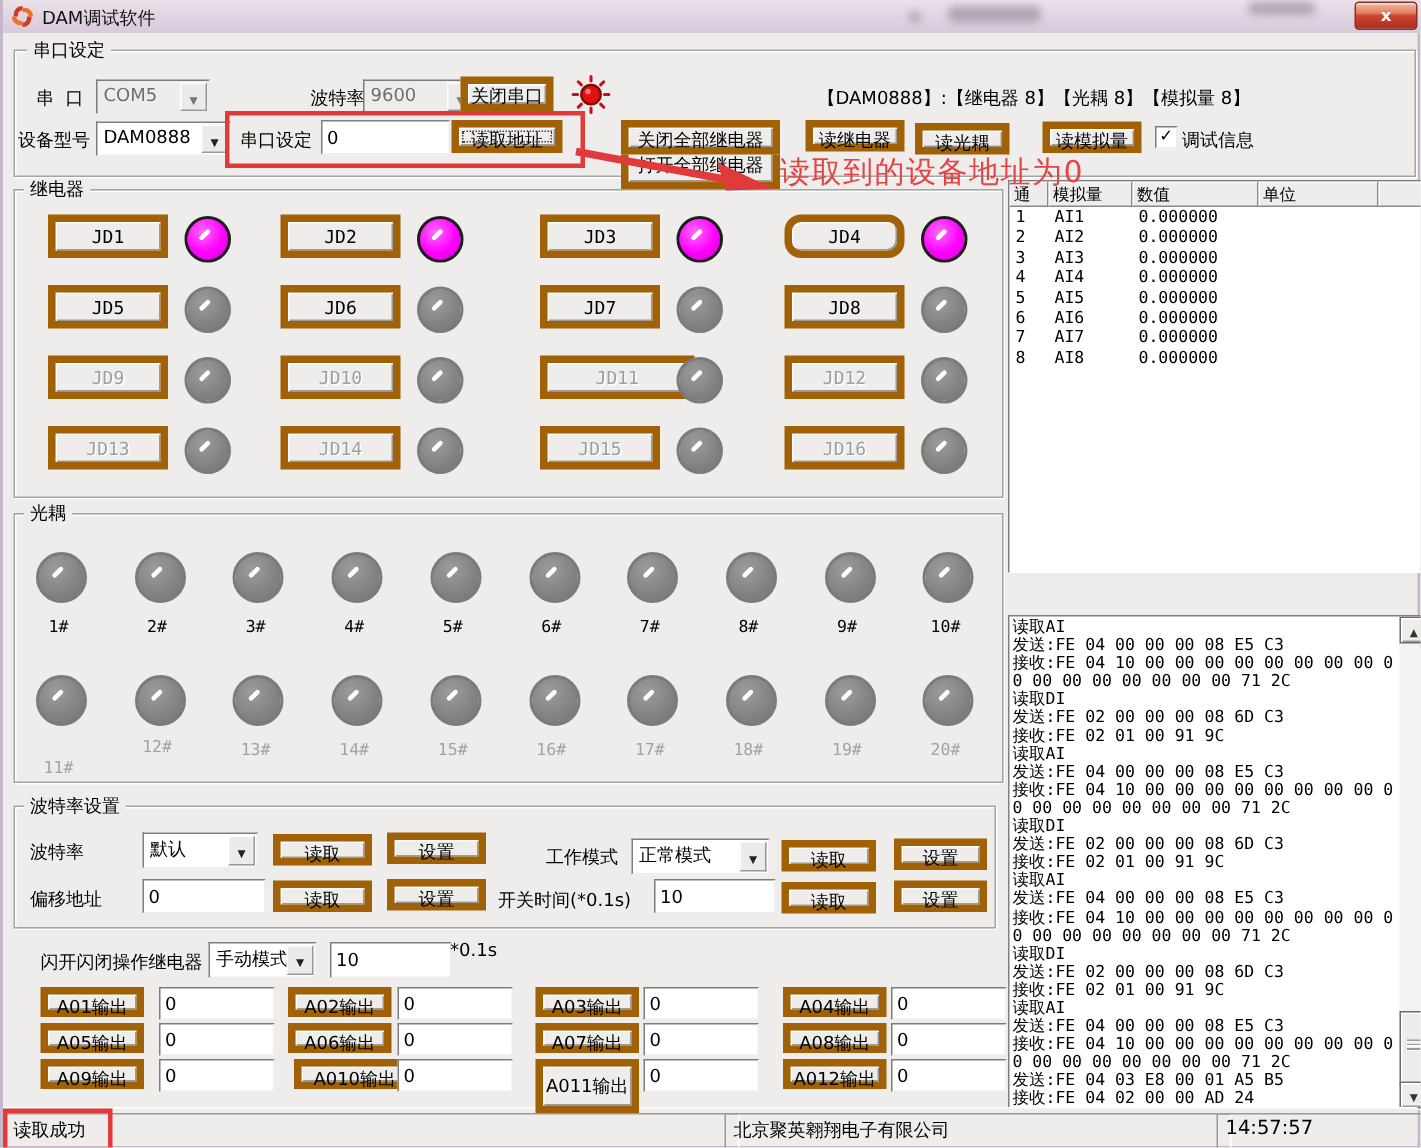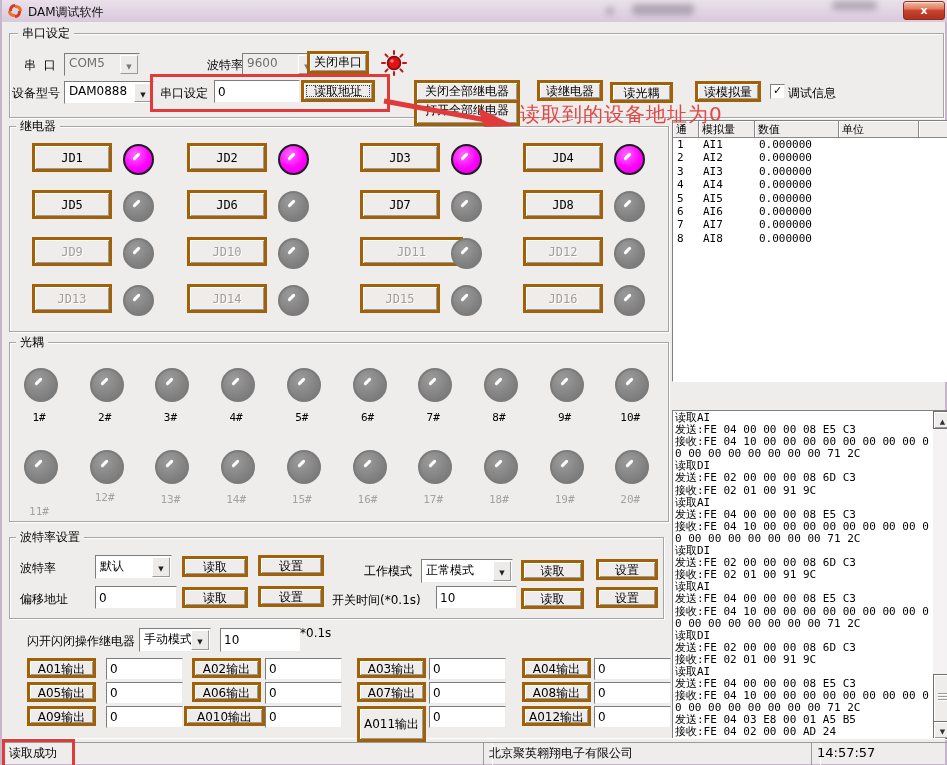--- a/index.html
+++ b/index.html
@@ -10,21 +10,21 @@
   .tb-title{position:absolute;left:26px;top:4px;font-size:12px;color:#111;}
   .tb-blur{position:absolute;background:#5d5663;filter:blur(3px);opacity:.38;border-radius:4px;}
   .app-icon{position:absolute;left:5px;top:3px;width:16px;height:16px;}
   .close-btn{position:absolute;right:4px;top:1px;width:42px;height:19px;border:1px solid #8E2E1E;border-radius:3px;
     background:linear-gradient(180deg,#F2BCA9,#E07C5B 40%,#C84531 50%,#B33320 90%);color:#fff;font-weight:bold;
     font-size:11px;line-height:16px;text-align:center;cursor:pointer;font-family:inherit;box-shadow:inset 0 1px 0 rgba(255,255,255,.6);}
   
   .group{position:absolute;border:1px solid #A5A5A5;box-shadow:inset 1px 1px 0 #fff,1px 1px 0 #fff;}
   .glabel{position:absolute;background:#EFECEC;padding:0 4px;line-height:14px;z-index:3;font-size:12px;}
   
-  .btn{position:absolute;background:#EFECEC;border:3px solid #a16207;box-shadow:inset 1px 1px 0 #fff,inset -1px -1px 0 #9b9b9b;
+  .btn{position:absolute;background:#EFECEC;border:5px solid #a16207;box-shadow:inset 1px 1px 0 #fff,inset -1px -1px 0 #9b9b9b;
     font-size:12px;color:#000;text-align:center;cursor:pointer;font-family:inherit;padding:0;}
   .btn.disabled{color:#9f9f9f;text-shadow:1px 1px 0 #fff;cursor:default;}
   .btn.mono{font-family:"DejaVu Sans Mono",monospace;}
   .btn.focused::after{content:"";position:absolute;inset:2px;border:1px dotted #444;}
   
   .tinput{position:absolute;background:#fff;border:1px solid;border-color:#7d7d7d #ECECEC #ECECEC #7d7d7d;
     font-size:12px;font-family:inherit;padding:0 3px;outline:none;}
   
   .combo{position:absolute;background:#fff;border:1px solid;border-color:#7d7d7d #ECECEC #ECECEC #7d7d7d;}
   .combo .cval{position:absolute;left:4px;top:2px;font-size:12px;white-space:nowrap;}
@@ -123,20 +123,21 @@
       <line x1="4.5" y1="4.5" x2="6.6" y2="6.6"></line>
         <line x1="19.4" y1="19.4" x2="21.5" y2="21.5"></line>
       <line x1="4.5" y1="21.5" x2="6.6" y2="19.4"></line>
         <line x1="19.4" y1="6.6" x2="21.5" y2="4.5"></line>
     </g>
     <circle cx="13" cy="13" r="6.5" fill="#E01212" stroke="#7A0A0A" stroke-width="1.5"></circle>
     <circle cx="11" cy="11" r="1.8" fill="#FF7A7A"></circle>
   </svg>
 
   <button class="btn" style="left:412px;top:51px;width:106px;height:31px;margin-top:44px;">打开全部继电器</button>
+  <span class="label" style="left:543px;top:57px;">【DAM0888】:【继电器  8】【光耦 8】【模拟量 8】</span>
 
   <span class="label" style="left:10px;top:85px;">设备型号</span>
   <div class="combo" style="left:62px;top:81px;width:88px;height:21px;">
     <span class="cval">DAM0888</span>
     <span class="carrow"></span>
   </div>
   <span class="label" style="left:158px;top:85px;">串口设定</span>
   <input class="tinput" style="left: 212px; top: 80px; width: 78px; height: 21px;" value="0">
   <button class="btn focused" style="left:299px;top:80px;width:74px;height:22px;">读取地址</button>
   <button class="btn" style="left:412px;top:80px;width:106px;height:23px;">关闭全部继电器</button>
@@ -298,21 +299,21 @@
     <span class="spanel" style="left:809px;width:136px;font-size:13px;">14:57:57</span>
   </div>
   <div class="red-rect" style="left:0px;top:739px;width:67px;height:23px;"></div>
 
 <button class="btn mono relay-btn" style="position: absolute; left: 30px; top: 143px; width: 80px; height: 29px;">JD1</button>
     <span class="led led-on" style="position: absolute; left: 121px; top: 144px;"></span>
     <button class="btn mono relay-btn" style="position: absolute; left: 185px; top: 143px; width: 80px; height: 29px;">JD2</button>
     <span class="led led-on" style="position: absolute; left: 276px; top: 144px;"></span>
     <button class="btn mono relay-btn" style="position: absolute; left: 358px; top: 143px; width: 80px; height: 29px;">JD3</button>
     <span class="led led-on" style="position: absolute; left: 449px; top: 144px;"></span>
-    <button class="btn mono relay-btn" style="position: absolute; left: 521px; top: 143px; width: 80px; height: 29px;">JD4</button>
+    <button class="btn mono relay-btn" style="position: absolute; left: 521px; top: 143px; width: 80px; height: 29px; border-radius: 11px;">JD4</button>
     <span class="led led-on" style="position: absolute; left: 612px; top: 144px;"></span>
     <button class="btn mono relay-btn" style="position: absolute; left: 30px; top: 190px; width: 80px; height: 29px;">JD5</button>
     <span class="led led-off" style="position: absolute; left: 121px; top: 191px;"></span>
     <button class="btn mono relay-btn" style="position: absolute; left: 185px; top: 190px; width: 80px; height: 29px;">JD6</button>
     <span class="led led-off" style="position: absolute; left: 276px; top: 191px;"></span>
     <button class="btn mono relay-btn" style="position: absolute; left: 358px; top: 190px; width: 80px; height: 29px;">JD7</button>
     <span class="led led-off" style="position: absolute; left: 449px; top: 191px;"></span>
     <button class="btn mono relay-btn" style="position: absolute; left: 521px; top: 190px; width: 80px; height: 29px;">JD8</button>
     <span class="led led-off" style="position: absolute; left: 612px; top: 191px;"></span>
     <button class="btn mono relay-btn disabled" style="position: absolute; left: 30px; top: 237px; width: 80px; height: 29px;">JD9</button>
@@ -382,19 +383,19 @@
     <button class="btn" style="position: absolute; left: 25px; top: 682px; width: 69px; height: 20px;">A05输出</button>
     <input class="tinput" value="0" style="position: absolute; left: 104px; top: 682px; width: 69px; height: 20px;">
     <button class="btn" style="position: absolute; left: 190px; top: 682px; width: 69px; height: 20px;">A06输出</button>
     <input class="tinput" value="0" style="position: absolute; left: 263px; top: 682px; width: 69px; height: 20px;">
     <button class="btn" style="position: absolute; left: 355px; top: 682px; width: 69px; height: 20px;">A07输出</button>
     <input class="tinput" value="0" style="position: absolute; left: 427px; top: 682px; width: 69px; height: 20px;">
     <button class="btn" style="position: absolute; left: 520px; top: 682px; width: 69px; height: 20px;">A08输出</button>
     <input class="tinput" value="0" style="position: absolute; left: 592px; top: 682px; width: 69px; height: 20px;">
     <button class="btn" style="position: absolute; left: 25px; top: 706px; width: 69px; height: 20px;">A09输出</button>
     <input class="tinput" value="0" style="position: absolute; left: 104px; top: 706px; width: 69px; height: 20px;">
-    <button class="btn" style="position: absolute; left: 182px; top: 706px; width: 81px; height: 20px;">A010输出</button>
+    <button class="btn" style="position: absolute; left: 194px; top: 706px; width: 81px; height: 20px;">A010输出</button>
     <input class="tinput" value="0" style="position: absolute; left: 263px; top: 706px; width: 69px; height: 20px;">
     <button class="btn" style="position: absolute; left: 355px; top: 706px; width: 69px; height: 36px;">A011输出</button>
     <input class="tinput" value="0" style="position: absolute; left: 427px; top: 706px; width: 69px; height: 20px;">
     <button class="btn" style="position: absolute; left: 520px; top: 706px; width: 69px; height: 20px;">A012输出</button>
     <input class="tinput" value="0" style="position: absolute; left: 592px; top: 706px; width: 69px; height: 20px;">
   </div>
 
 </body></html>

